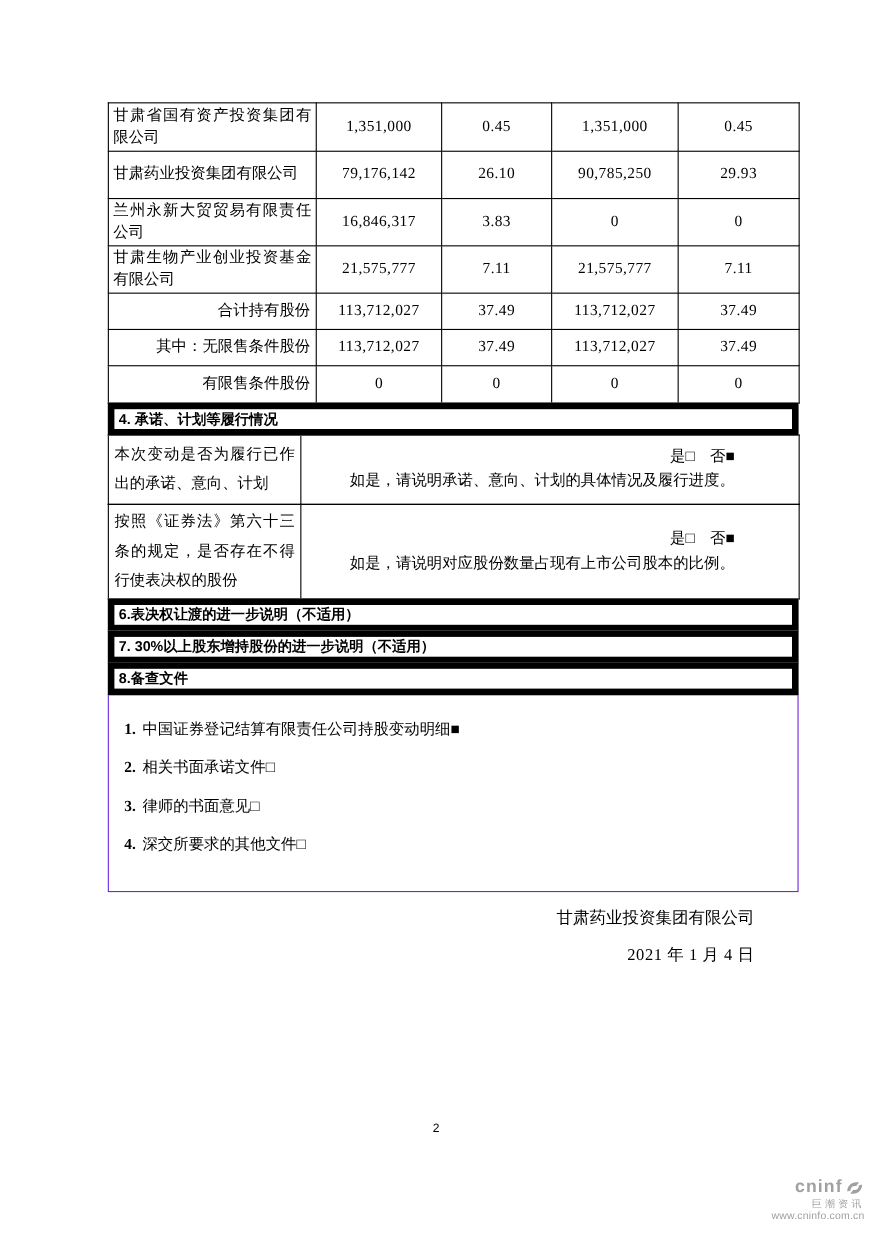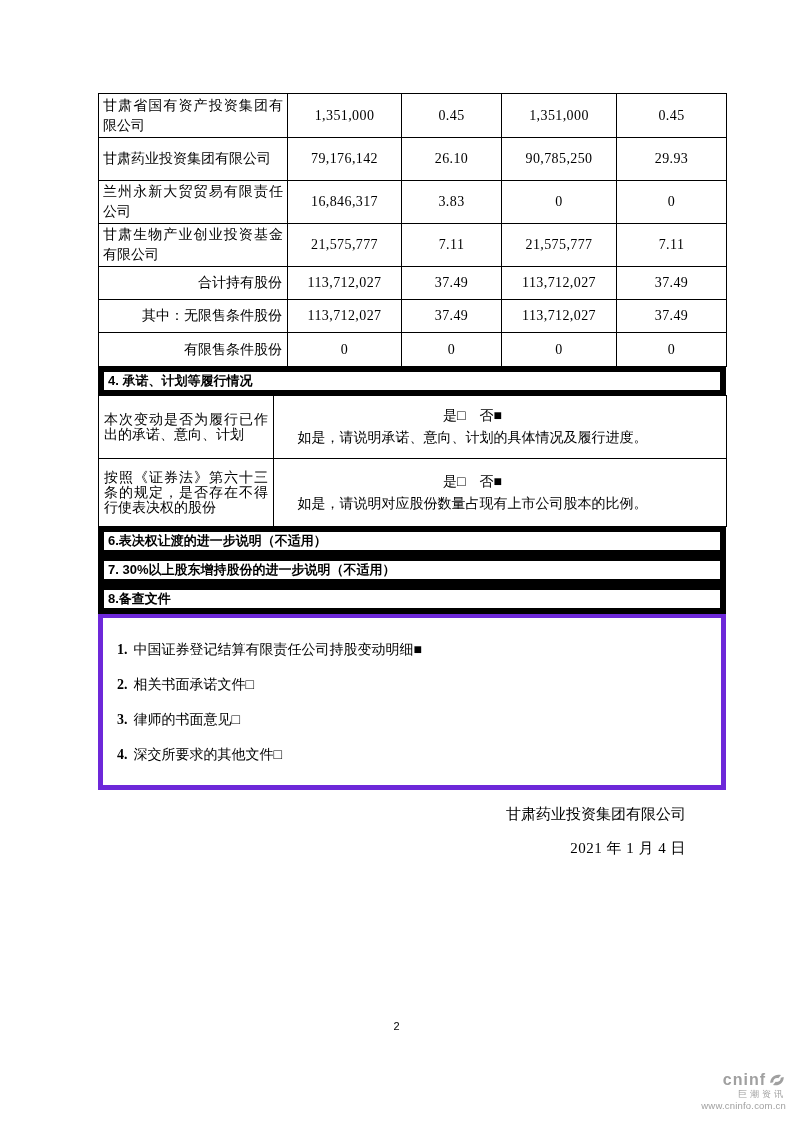--- a/index.html
+++ b/index.html
@@ -17,27 +17,27 @@
   .tA .sum-name{text-align:right;padding-right:5px;}
   
   .bar{
     box-sizing:border-box;border:6px solid #000000;margin-top:-1px;min-height:28px;
     display:flex;align-items:center;padding:0 4px;
     font-family:"Liberation Sans","DejaVu Sans",sans-serif;font-weight:bold;font-size:13px;
     background:#fff;position:relative;
   }
   
   .tB{margin-top:-1px;}
-  .tB .lbl{text-align:justify;text-justify:inter-ideograph;padding:2px 5px;line-height:15px;}
+  .tB .lbl{text-align:justify;text-justify:inter-ideograph;padding:2px 5px;line-height:27px;}
   .tB .lbl7{line-height:18.5px;}
-  .tB .ans{text-align:center;padding-right:58px;}
+  .tB .ans{text-align:right;padding-right:58px;}
   .ans-line{white-space:nowrap;display:block;}
   .ans-check{margin-bottom:2px;}
   
-  .docs{box-sizing:border-box;border:5px solid #6d28d9;margin-top:-1px;padding:21px 6px 6px 14px;min-height:157px;background:#fff;}
+  .docs{box-sizing:border-box;border:1px solid #6d28d9;margin-top:-1px;padding:21px 6px 17px 14px;min-height:157px;background:#fff;}
   .doc-item{font-size:14px;line-height:21px;margin-bottom:14px;}
   .doc-item .num{font-weight:bold;margin-right:6px;}
   
   .sig{margin-top:13px;text-align:right;padding-right:40px;font-size:15px;line-height:22px;}
   .sig .sig-date{margin-top:12px;letter-spacing:0.5px;}
   
   .pagenum{position:absolute;left:0;right:0;top:1020px;text-align:center;font-size:11px;font-family:"Liberation Sans","DejaVu Sans",sans-serif;}
   
   .logo{position:absolute;right:7px;bottom:12px;text-align:right;color:#a0a0a0;
         font-family:"Liberation Sans","DejaVu Sans",sans-serif;line-height:1;}

